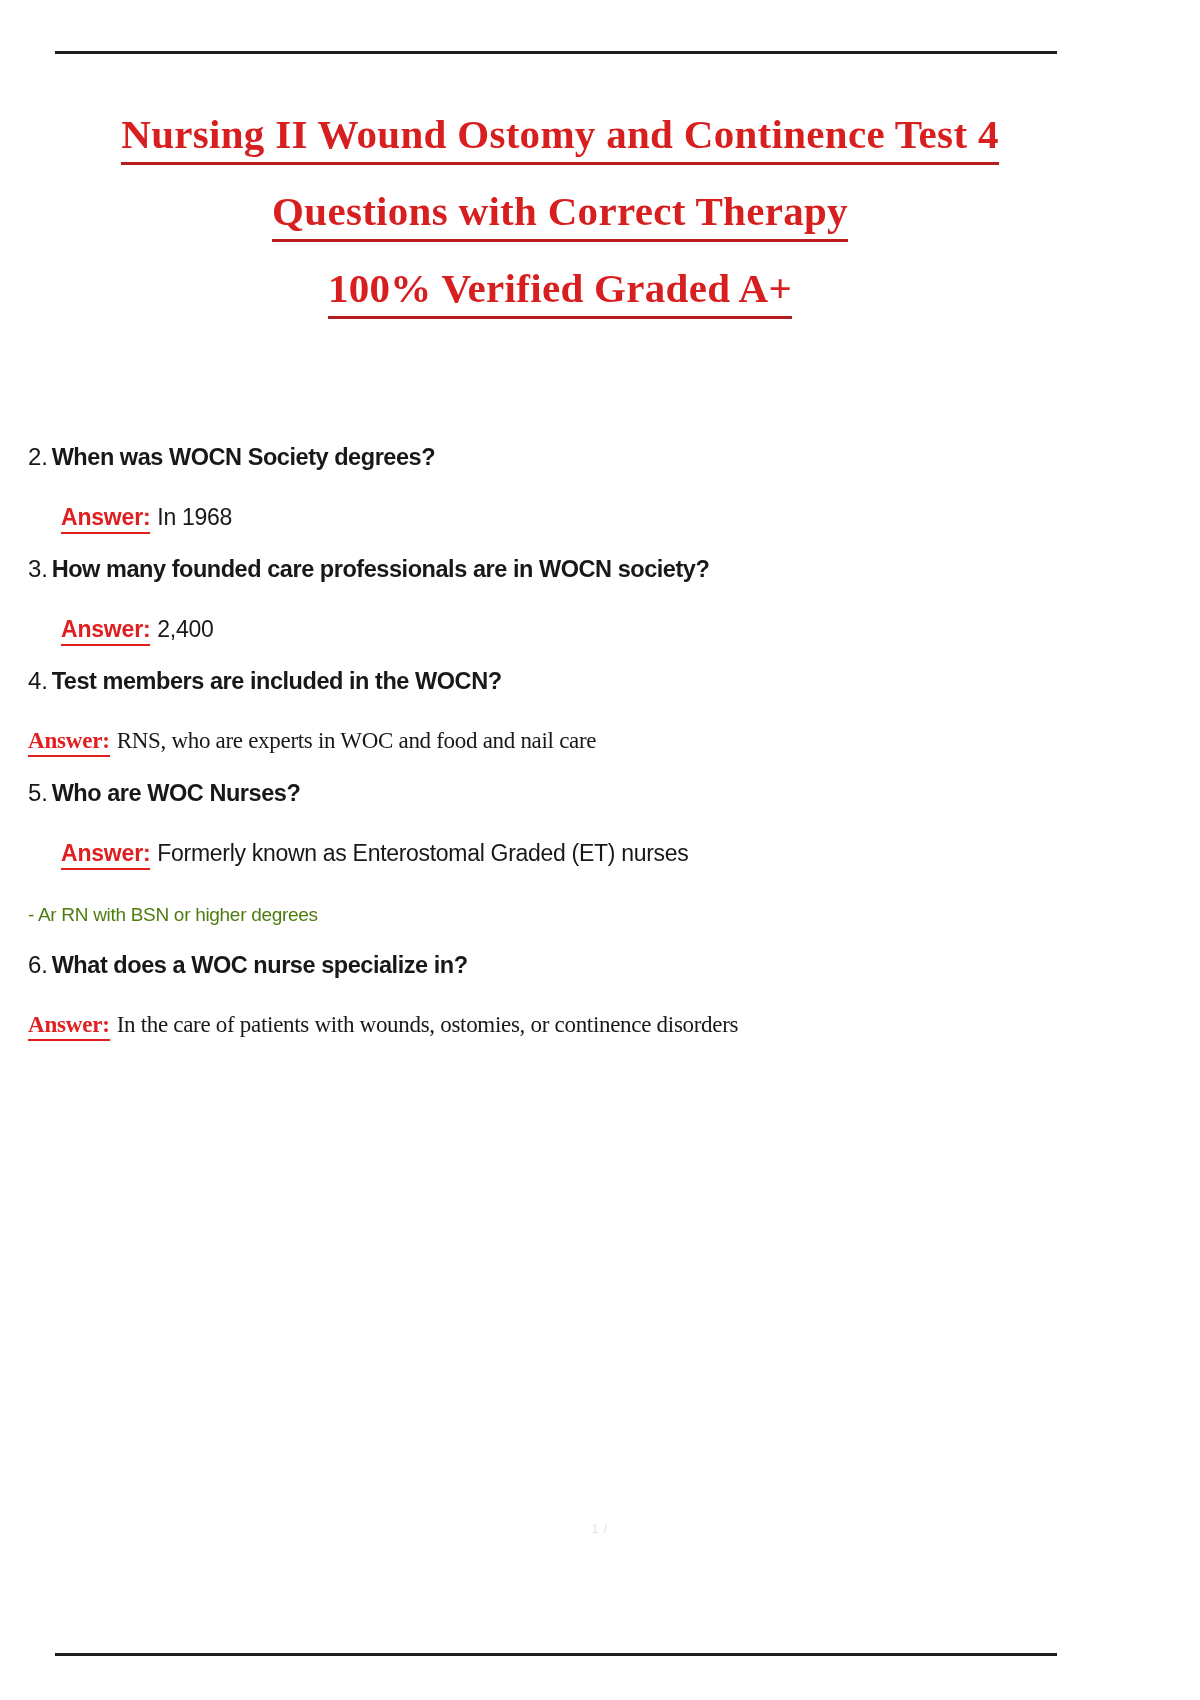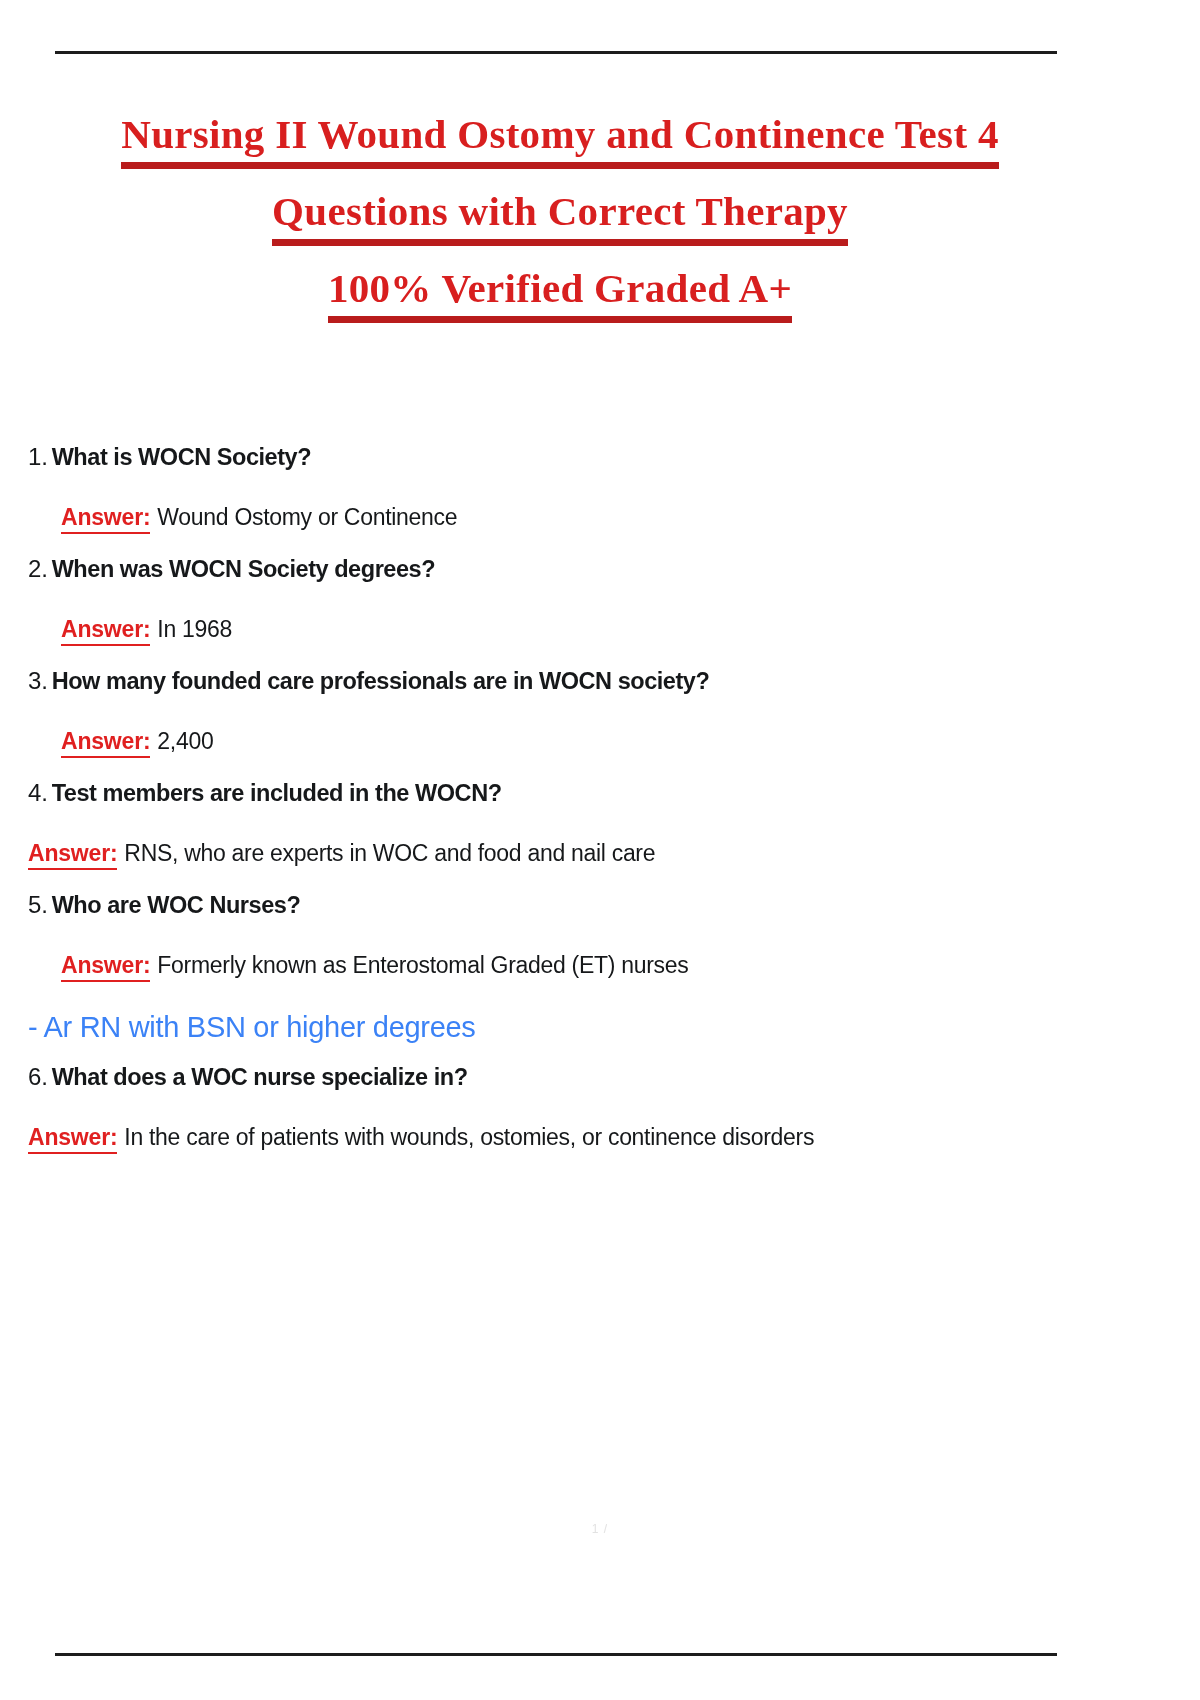--- a/index.html
+++ b/index.html
@@ -42,21 +42,21 @@
   .title-line {
     font-family: "Liberation Serif", "DejaVu Serif", serif;
     font-weight: bold;
     color: #d81f1f;
     font-size: 41px;
     line-height: 77px;
     letter-spacing: 0.3px;
     white-space: nowrap;
   }
   .title-line span.u {
-    border-bottom: 7px solid #b91c1c;
+    border-bottom: 3px solid #b91c1c;
     padding-bottom: 5px;
   }
 
   
   .body {
     position: absolute;
     top: 430px;
     left: 28px;
     width: 1075px;
   }
@@ -85,38 +85,38 @@
 
   .answer {
     font-size: 23px;
     color: #16181a;
     line-height: 30px;
     padding: 20px 0 10px 0;
     white-space: nowrap;
     letter-spacing: -0.3px;
   }
   .answer.indent { padding-left: 33px; }
-  .answer.flush  { padding-left: 0px; }
+  .answer.flush  { padding-left: 0px; font-family: Liberation Serif, serif; }
 
   .ans-label {
     color: #e02020;
     font-weight: bold;
     border-bottom: 2.5px solid #e02020;
     padding-bottom: 2px;
     letter-spacing: -0.2px;
   }
   .ans-text {
     margin-left: 7px;
     font-weight: 400;
     color: #16181a;
   }
 
   .subpoint {
-    font-size: 29px;
-    color: #3b82f6;
+    font-size: 19px;
+    color: #4d7c0f;
     line-height: 30px;
     padding: 22px 0 8px 0;
     padding-left: 0px;
     letter-spacing: -0.3px;
     white-space: nowrap;
   }
 
   
   .page-marker {
     position: absolute;
@@ -138,28 +138,20 @@
   <div class="rule rule-top"></div>
 
   <div class="title-block">
     <div class="title-line"><span class="u">Nursing II Wound Ostomy and Continence Test 4</span></div>
     <div class="title-line"><span class="u">Questions with Correct Therapy</span></div>
     <div class="title-line"><span class="u">100% Verified Graded A+</span></div>
   </div>
 
   <div class="body">
 
-    <div class="qa-block">
-      <div class="question">
-        <span class="q-num">1.</span><span class="q-text">What is WOCN Society?</span>
-      </div>
-      <div class="answer indent">
-        <span class="ans-label">Answer:</span><span class="ans-text">Wound Ostomy or Continence</span>
-      </div>
-    </div>
 
     <div class="qa-block">
       <div class="question">
         <span class="q-num">2.</span><span class="q-text">When was WOCN Society degrees?</span>
       </div>
       <div class="answer indent">
         <span class="ans-label">Answer:</span><span class="ans-text">In 1968</span>
       </div>
     </div>
 

